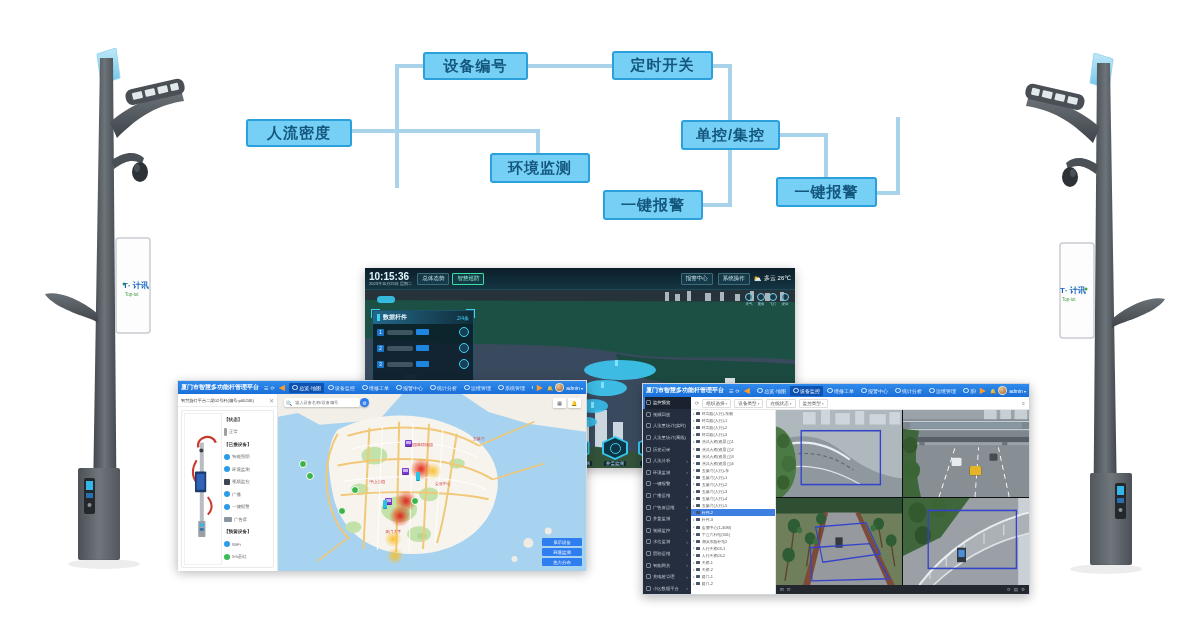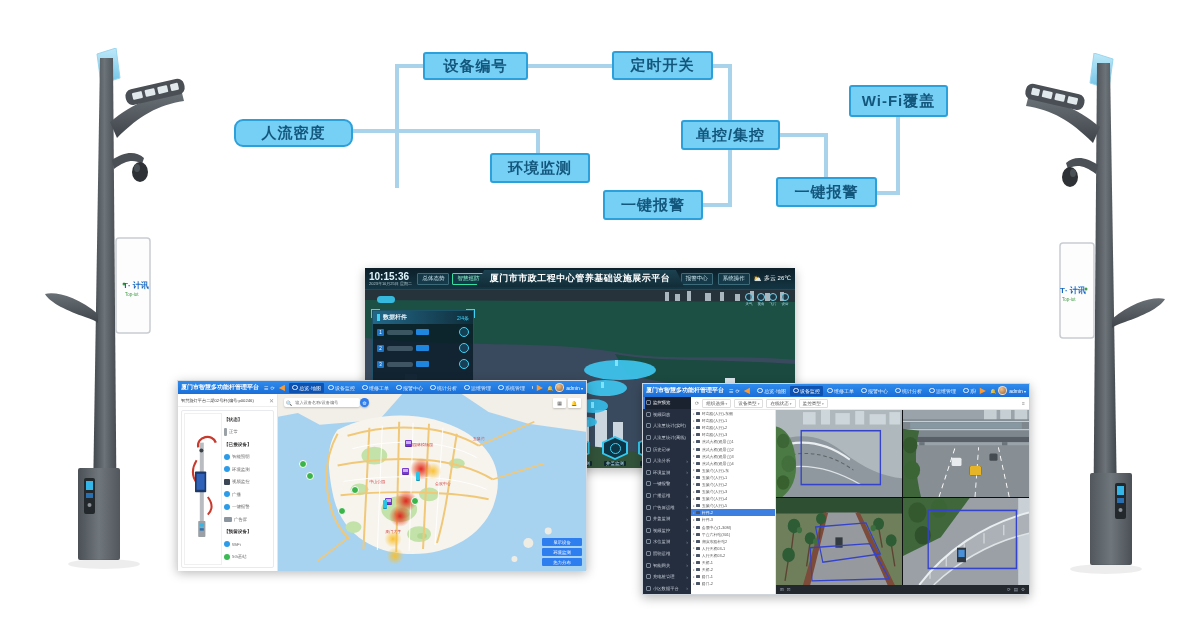--- a/index.html
+++ b/index.html
@@ -6,21 +6,21 @@
   .stage{position:relative;width:1200px;height:620px;background:#fff;overflow:hidden;
          font-family:"Liberation Sans","DejaVu Sans",sans-serif;}
 
   
   .fc-box{position:absolute;display:flex;align-items:center;justify-content:center;
     background:#76cff5;border:2px solid #2ba0da;border-radius:3px;
     color:#14577d;font-size:15px;font-weight:600;letter-spacing:1px;box-sizing:border-box;z-index:3;}
   .fc-line{position:absolute;background:#a9d3ea;z-index:2;}
   #b-light{left:423px;top:52px;width:105px;height:28px;}
   #b-timer{left:612px;top:51px;width:101px;height:29px;}
-  #b-crowd{left:234px;top:119px;width:119px;height:28px;border-radius:9px;}
+  #b-crowd{left:246px;top:119px;width:106px;height:28px;}
   #b-ctrl{left:681px;top:120px;width:99px;height:30px;}
   #b-wifi{left:849px;top:85px;width:99px;height:32px;}
   #b-env{left:490px;top:153px;width:100px;height:30px;}
   #b-road{left:348px;top:185px;width:100px;height:30px;}
   #b-alarm-a{left:603px;top:190px;width:100px;height:30px;}
   #b-alarm-b{left:776px;top:177px;width:101px;height:30px;}
 
   
   .pole{position:absolute;z-index:1;}
   .pole-left{left:40px;top:48px;}
@@ -223,34 +223,32 @@
   <div class="fc-line" style="left:701px;top:203px;width:31px;height:4px"></div>
   <div class="fc-line" style="left:780px;top:133px;width:48px;height:4px"></div>
   <div class="fc-line" style="left:824px;top:133px;width:4px;height:46px"></div>
   <div class="fc-line" style="left:896px;top:117px;width:4px;height:76px"></div>
   <div class="fc-line" style="left:875px;top:191px;width:25px;height:4px"></div>
 
   <div class="fc-box" id="b-light">设备编号</div>
   <div class="fc-box" id="b-timer">定时开关</div>
   <div class="fc-box" id="b-crowd">人流密度</div>
   <div class="fc-box" id="b-ctrl">单控/集控</div>
-  <div class="fc-box" id="b-wifi">Wi-Fi覆盖</div>
   <div class="fc-box" id="b-env">环境监测</div>
   <div class="fc-box" id="b-alarm-a">一键报警</div>
   <div class="fc-box" id="b-alarm-b">一键报警</div>
 
   <div class="window" id="win3d">
     <div class="hd3d">
       <div class="clock">
         <div class="t">10:15:36</div>
         <div class="d">2023年10月25日 星期二</div>
       </div>
       <div class="btn3d">总体态势</div>
       <div class="btn3d green">智慧巡防</div>
-      <div class="title">厦门市市政工程中心管养基础设施展示平台</div>
       <div class="right">
         <div class="btn3d">报警中心</div>
         <div class="btn3d">系统操作</div>
         <div class="weather">
           <span class="wicon">⛅</span>
           <span>多云 26℃</span>
         </div>
       </div>
     </div>
     <div class="body3d">

